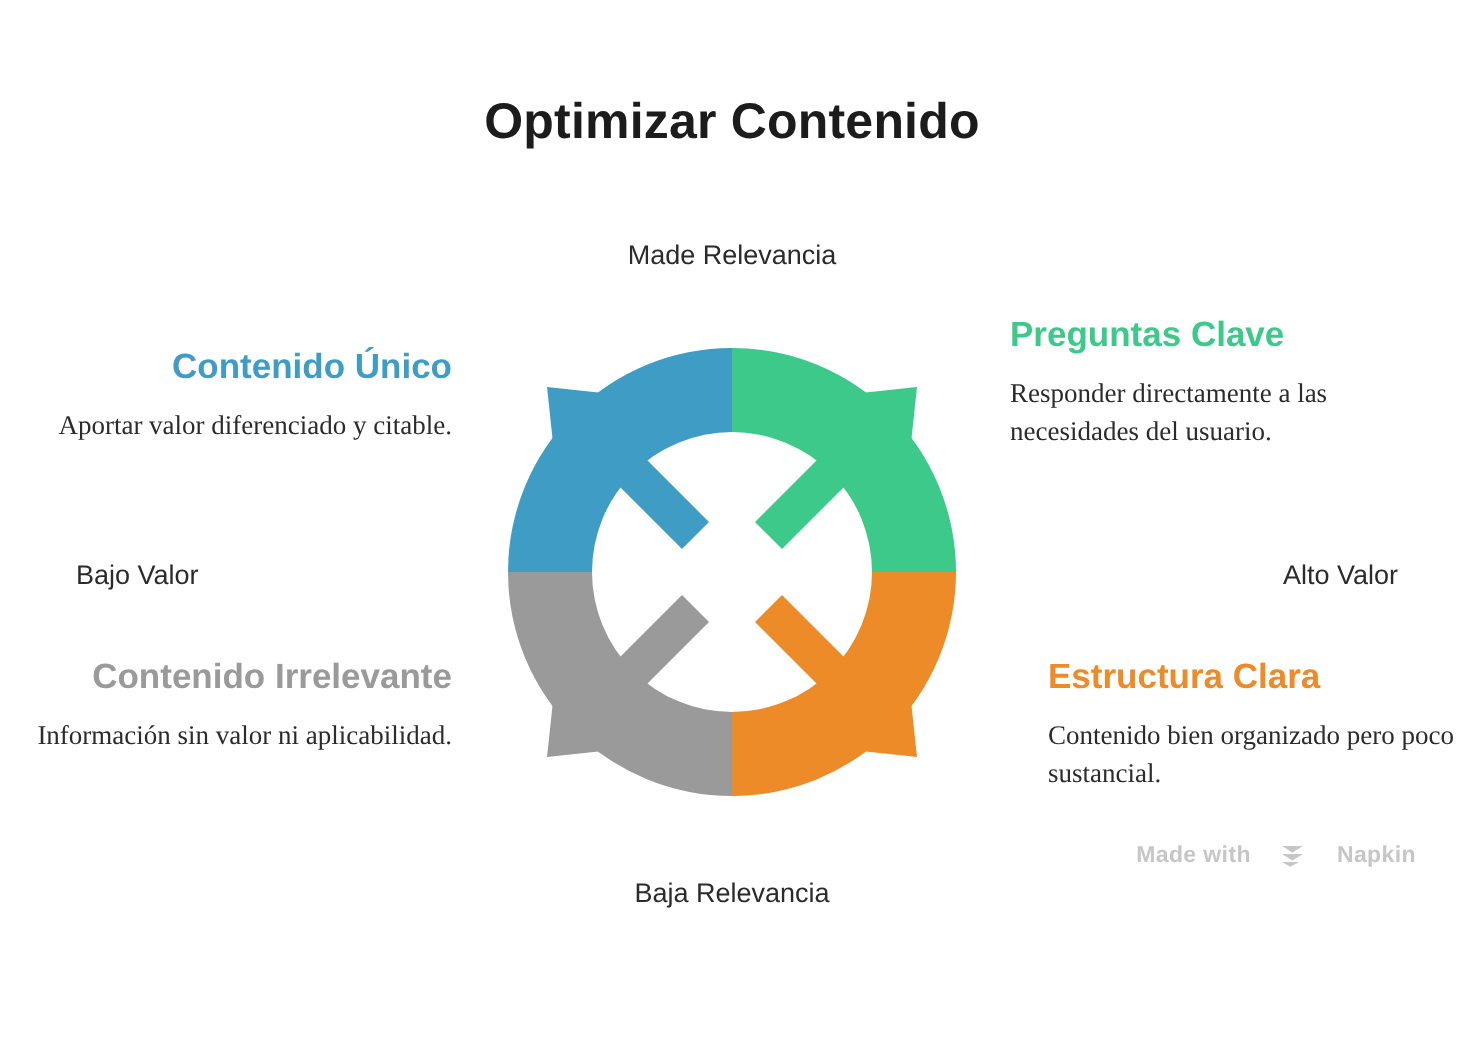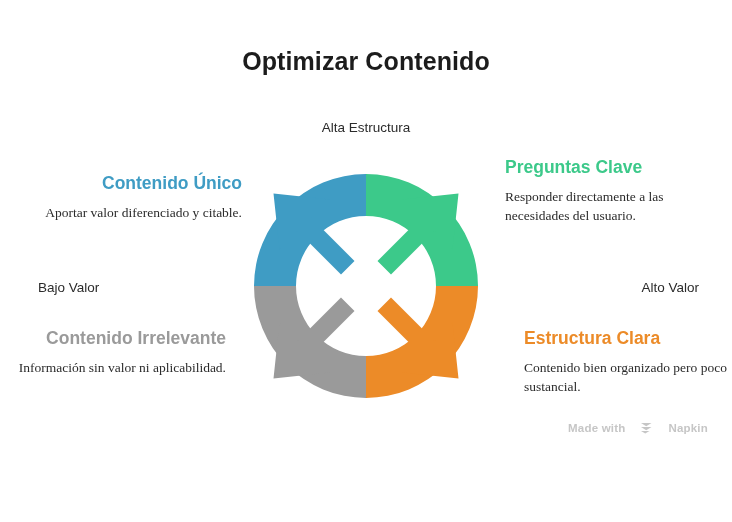--- a/index.html
+++ b/index.html
@@ -94,21 +94,21 @@
     font-family: Liberation Serif, serif;
   }
 
   .quad.left {
     text-align: right;
   }
   .quad.right {
     text-align: left;
   }
 
-  #quad-unique   { left: 12px;  top: 172px; margin-left: 16px; }
+  #quad-unique   { left: 12px;  top: 172px; }
   #quad-irrelev  { left: 12px;  top: 327px; }
   #quad-questions{ left: 505px; top: 156px; }
   #quad-structure{ left: 524px; top: 327px; }
 
   
   #watermark {
     position: absolute;
     right: 24px;
     bottom: 18px;
     display: flex;
@@ -125,21 +125,22 @@
     line-height: 0;
   }
 </style>
 </head>
 <body>
 
 <div id="canvas">
 
   <div id="title">Optimizar Contenido</div>
 
-  <div class="axis-label" id="axis-top">Alta Estructura</div>
+  <div class="axis-label" id="axis-top">Made Relevancia</div>
+  <div class="axis-label" id="axis-bottom">Baja Relevancia</div>
   <div class="axis-label" id="axis-left">Bajo Valor</div>
   <div class="axis-label" id="axis-right">Alto Valor</div>
 
   <div id="diagram">
     <svg width="232" height="232" viewBox="0 0 232 232" xmlns="http://www.w3.org/2000/svg">
 
       <g>
         <path fill="#3f9cc4" d="M 116 4
                  A 112 112 0 0 0 4 116
                  L 46 116

